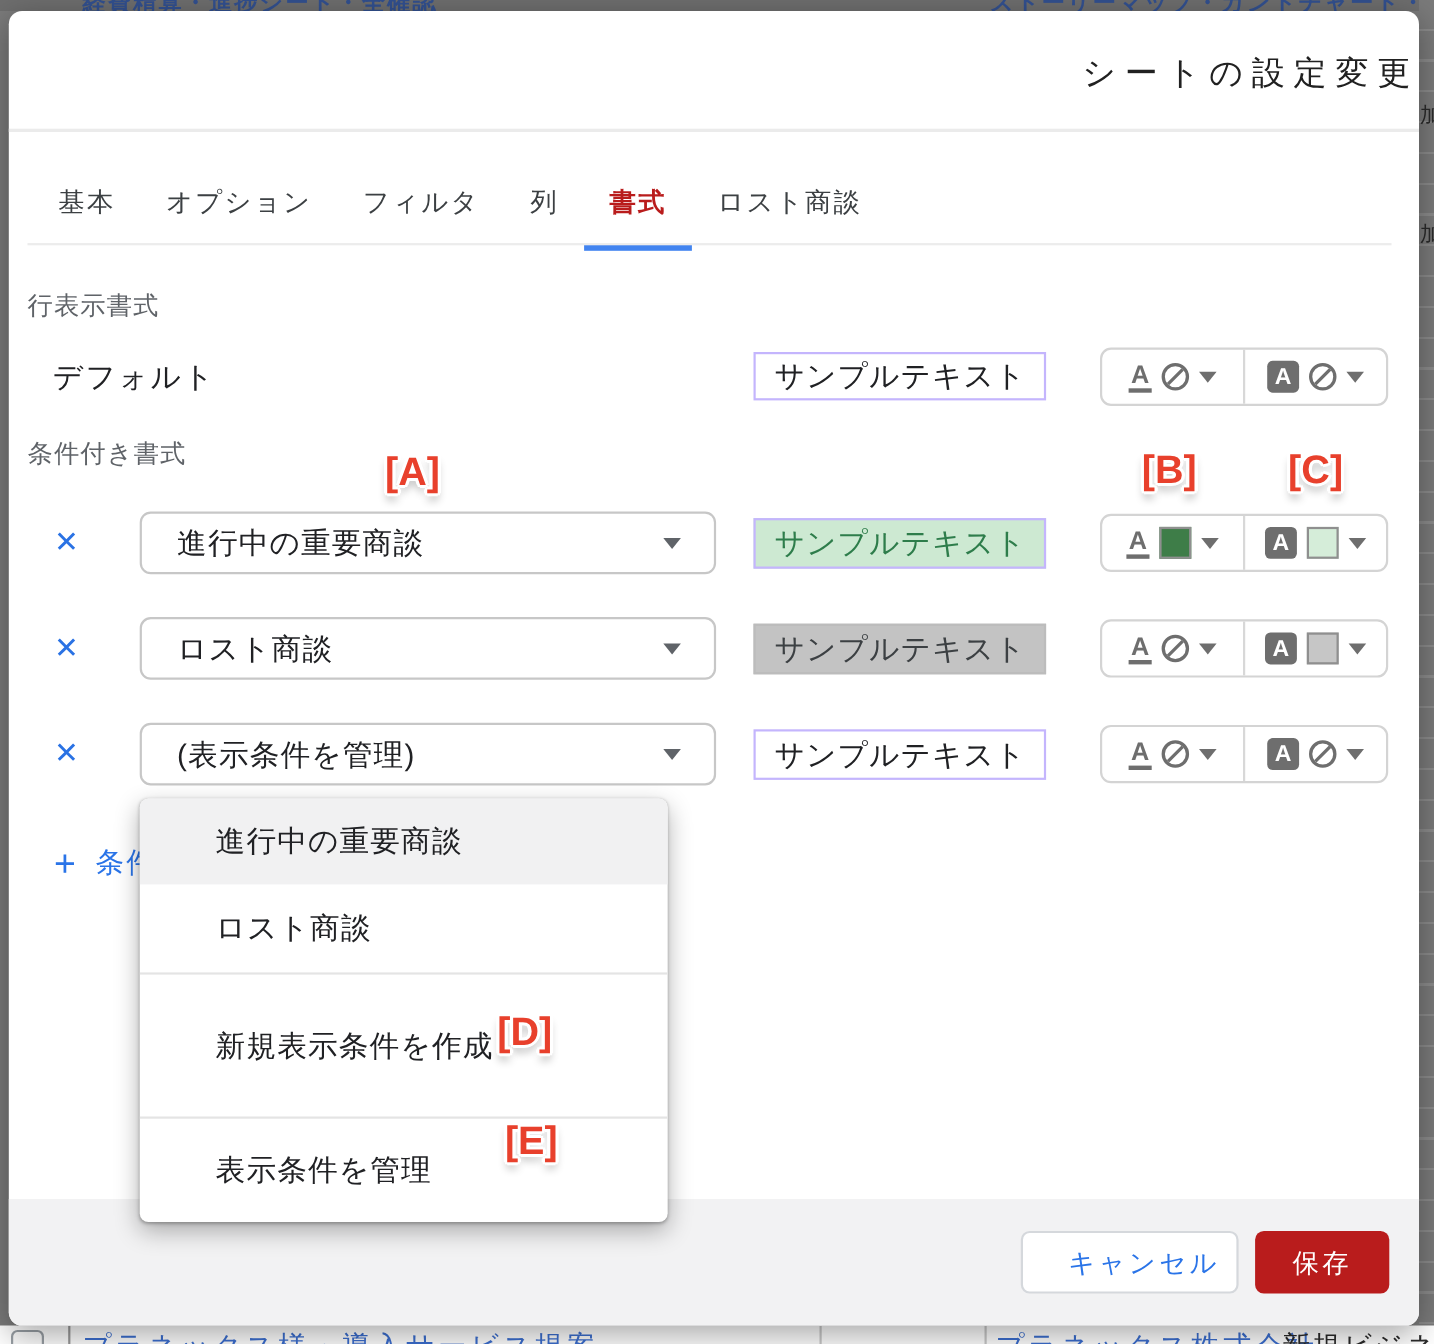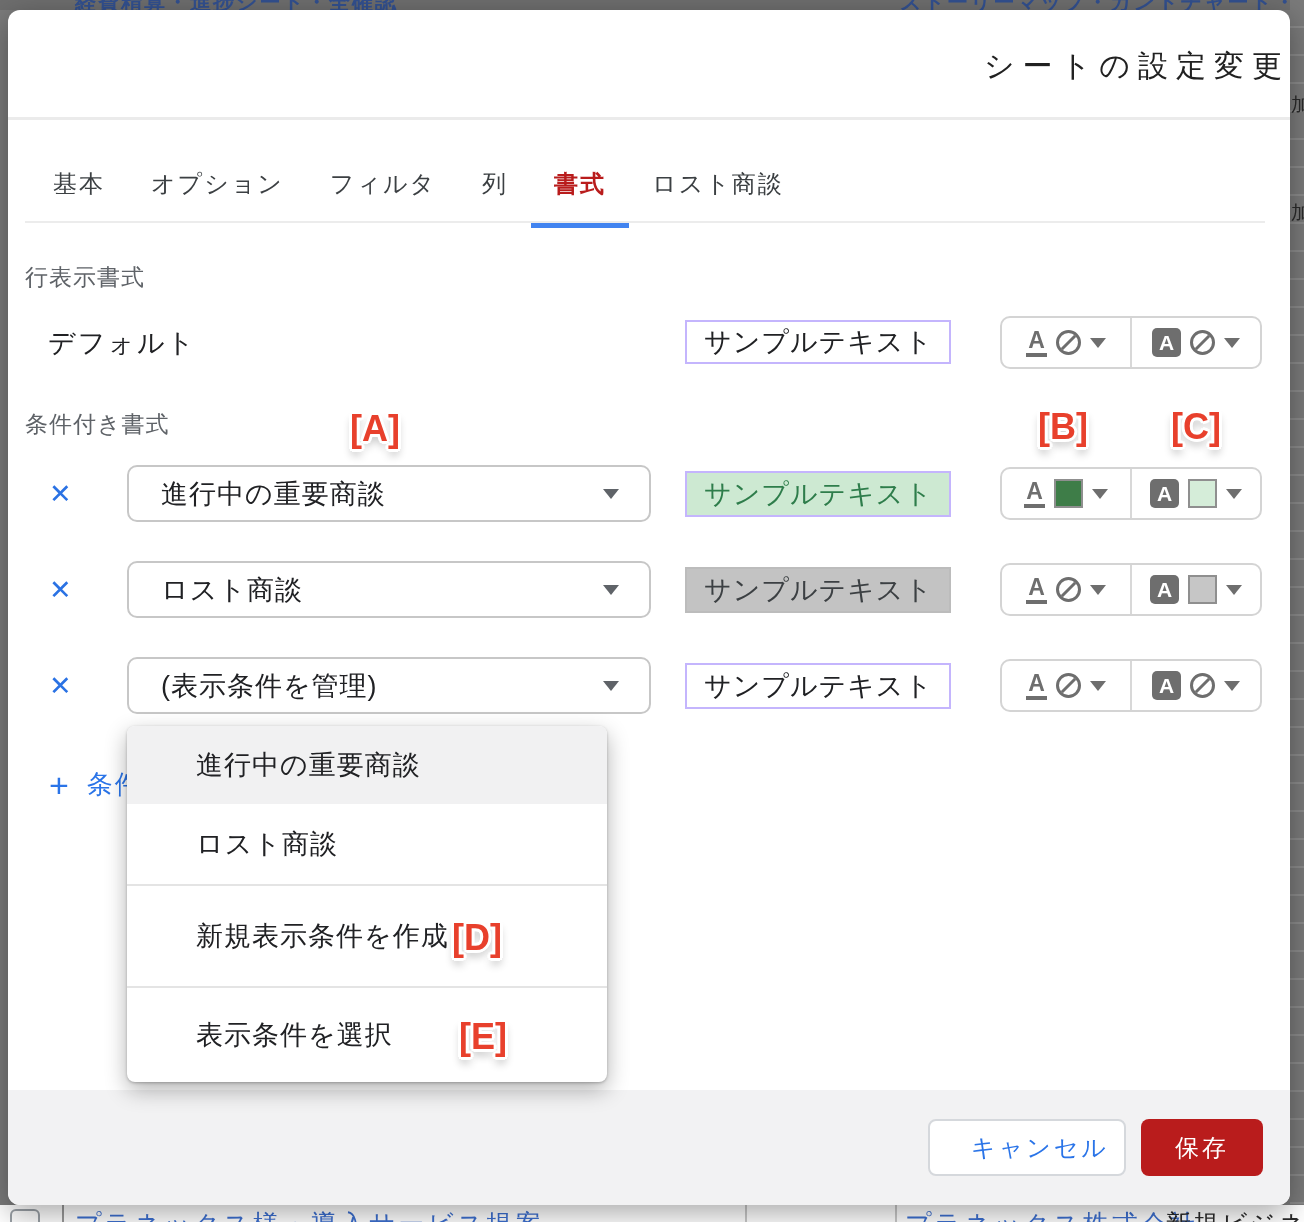--- a/index.html
+++ b/index.html
@@ -29,21 +29,21 @@
 
   
   .tabs { position:absolute; left:45px; top:158px; display:flex; gap:46px; }
   .tab { font-size:24px; letter-spacing:2px; color:#3c4043; padding-bottom:24px; position:relative; cursor:default; }
   .tab.active { font-weight:700; color:#b91c1c; }
   .tab.active::after { content:""; position:absolute; left:-23px; right:-23px; bottom:-4px; height:6px; background:#4284f0; }
   .tab-div { position:absolute; top:211px; left:17px; width:1240px; height:2px; background:#ececec; }
 
   .sec-label { position:absolute; left:17px; font-size:23px; color:#5f6368; letter-spacing:1px; }
   .lbl-rowfmt { top:252px; }
-  .lbl-cond  { top:387px;margin-top:12px; }
+  .lbl-cond  { top:387px; }
   .default-label { position:absolute; left:40px; top:315px; font-size:27px; letter-spacing:2px; color:#202124; }
 
   
   .sample { position:absolute; left:677px; width:266px; height:46px; display:flex; align-items:center;
     padding-left:17px; font-size:27px; letter-spacing:1px; border:2px solid #c4b5fd; background:#fff; color:#202124;}
   .sample.default { top:310px; height:44px; }
 
   
   .fmt-group { position:absolute; left:992px; width:262px; height:53px; background:#fff;
     border:2px solid #d4d4d4; border-radius:10px; display:flex; }
@@ -69,21 +69,21 @@
   .add-link { position:absolute; left:41px; top:757px; display:flex; align-items:center; gap:16px;
     color:#2a74e8; font-size:26px; letter-spacing:2px; cursor:pointer; z-index:5; white-space:nowrap;}
   .add-link .plus { font-size:34px; font-weight:400; line-height:1;}
 
   
   .menu { position:absolute; left:119px; top:716px; width:480px; background:#fff; border-radius:8px;
     box-shadow:0 1px 3px rgba(0,0,0,.25), 0 8px 22px rgba(0,0,0,.3); z-index:20; overflow:hidden;}
   .menu-item { display:flex; align-items:center; padding-left:69px; font-size:27px; letter-spacing:1px; color:#202124; cursor:pointer;}
   .mi0 { height:78px; background:#f1f1f2; }
   .mi1 { height:80px; }
-  .mi2 { height:102px; border-top:2px solid #e4e4e4;text-align:center; }
+  .mi2 { height:131px; border-top:2px solid #e4e4e4;text-align:center; }
   .mi3 { height:96px;  border-top:2px solid #e4e4e4; }
 
   
   .footer { position:absolute; left:0; right:0; top:1080px; height:115px; background:#f2f2f3;
     border-radius:0 0 12px 12px; display:flex; align-items:center; justify-content:flex-end; gap:15px; padding-right:27px;}
   .btn { height:57px; border-radius:8px; font-size:24px; letter-spacing:3px; display:flex; align-items:center; justify-content:center; cursor:pointer;}
   .btn-cancel { width:198px; background:#fff; border:2px solid #d5d8dc; color:#2a74e8;padding-left:26px; }
   .btn-save { width:122px; background:#b91c1c; color:#fff; }
 
   
@@ -209,21 +209,21 @@
 
   <div class="add-link">
     <span class="plus">+</span>
     <span>条件を追加</span>
   </div>
 
   <div class="menu">
     <div class="menu-item mi0">進行中の重要商談</div>
     <div class="menu-item mi1">ロスト商談</div>
     <div class="menu-item mi2">新規表示条件を作成</div>
-    <div class="menu-item mi3">表示条件を選択</div>
+    <div class="menu-item mi3">表示条件を管理</div>
   </div>
 
   <div class="footer">
     <div class="btn btn-cancel">キャンセル</div>
     <div class="btn btn-save">保存</div>
   </div>
 </div>
 
 <div class="ann" id="annA">[A]</div>
 <div class="ann" id="annB">[B]</div>

